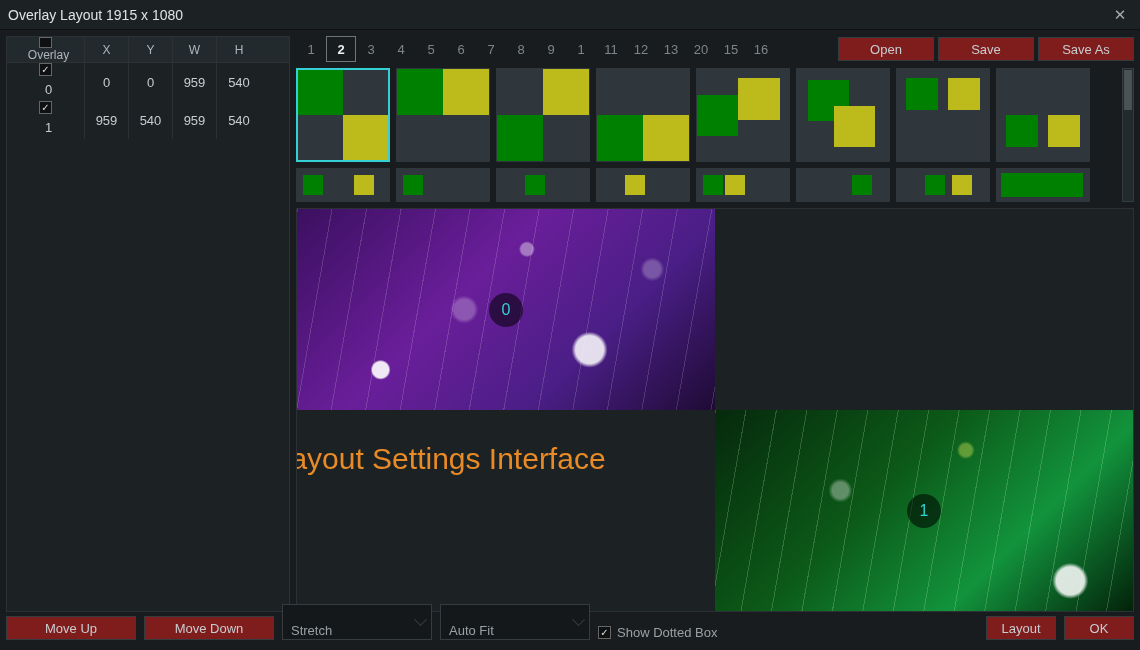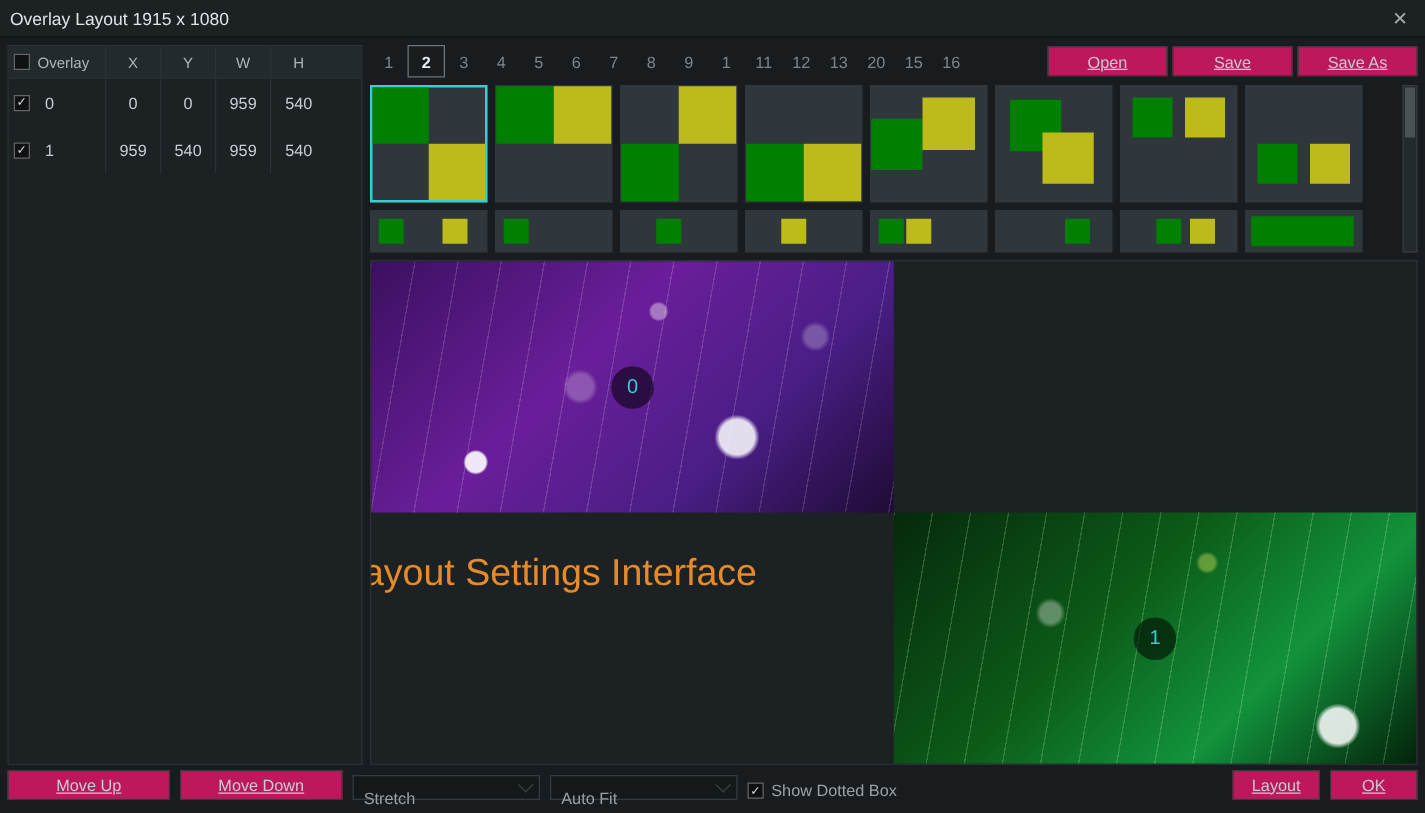--- a/index.html
+++ b/index.html
@@ -52,20 +52,21 @@
     align-items: center;
     font-size: 12px;
     color: #aeb5bb;
   }
   .overlay-header > div, .overlay-row > div {
     padding: 0 4px;
     display: flex;
     align-items: center;
     height: 100%;
     border-right: 1px solid #2b3134;
+    flex-direction: column;
   }
   .overlay-header > div:last-child, .overlay-row > div:last-child { border-right: none; }
   .col-ov   { width: 78px; }
   .col-x    { width: 44px; justify-content:center;}
   .col-y    { width: 44px; justify-content:center;}
   .col-w    { width: 44px; justify-content:center;}
   .col-h    { width: 44px; justify-content:center;}
   .overlay-rows { flex:1; }
   .overlay-row {
     display: flex;
@@ -115,32 +116,31 @@
     color: #7d8589;
     cursor: pointer;
     font-size: 13px;
   }
   .tab.active {
     border: 1px solid #6d7578;
     color: #e8eef2;
     font-weight: 600;
   }
   .btn {
-    background: #be185d;
+    background: #7f1d1d;
     border: 1px solid #343c40;
     color: #c8ccd0;
     height: 24px;
     padding: 0 14px;
     display: inline-flex;
     align-items: center;
     justify-content:center;
     cursor: pointer;
     font-size: 13px;
     min-width: 96px;
-    text-decoration: underline;
   }
 
   
   .thumbs-wrap {
     display: flex;
     gap: 6px;
   }
   .thumbs {
     flex: 1;
     display: flex;
@@ -227,21 +227,21 @@
     height: 26px;
     display: flex;
     align-items: flex-end;
     padding: 0 6px 4px 6px;
     gap: 8px;
   }
   .bottom-bar .btn { min-width: 130px; }
   .select {
     background: #14181a;
     border: 1px solid #343c40;
-    height: 20px;
+    height: 36px;
     padding: 16px 22px 0 8px;
     display: inline-flex;
     align-items: center;
     min-width: 150px;
     font-size: 13px;
     position: relative;
     color: #9aa0a4;
   }
   .select::after {
     content: "";

